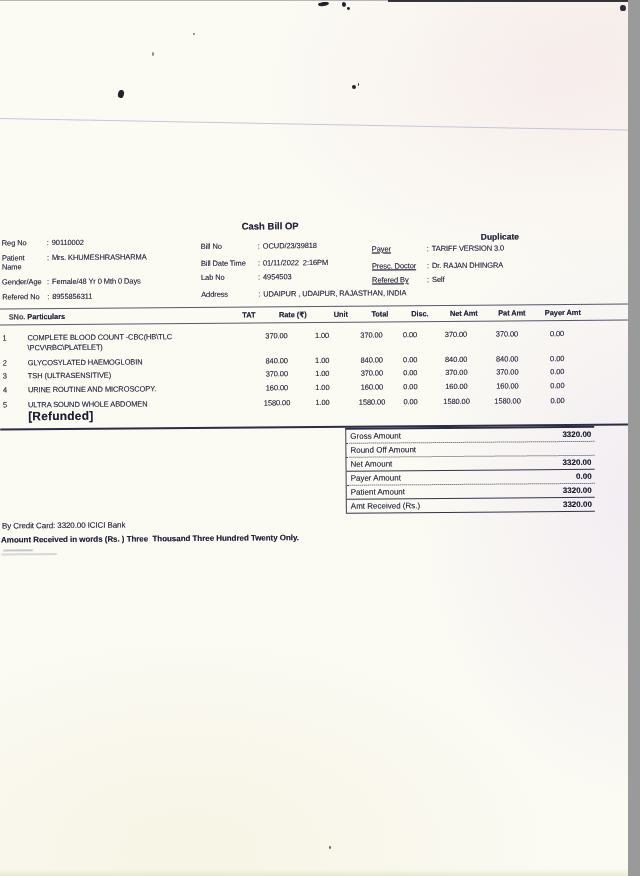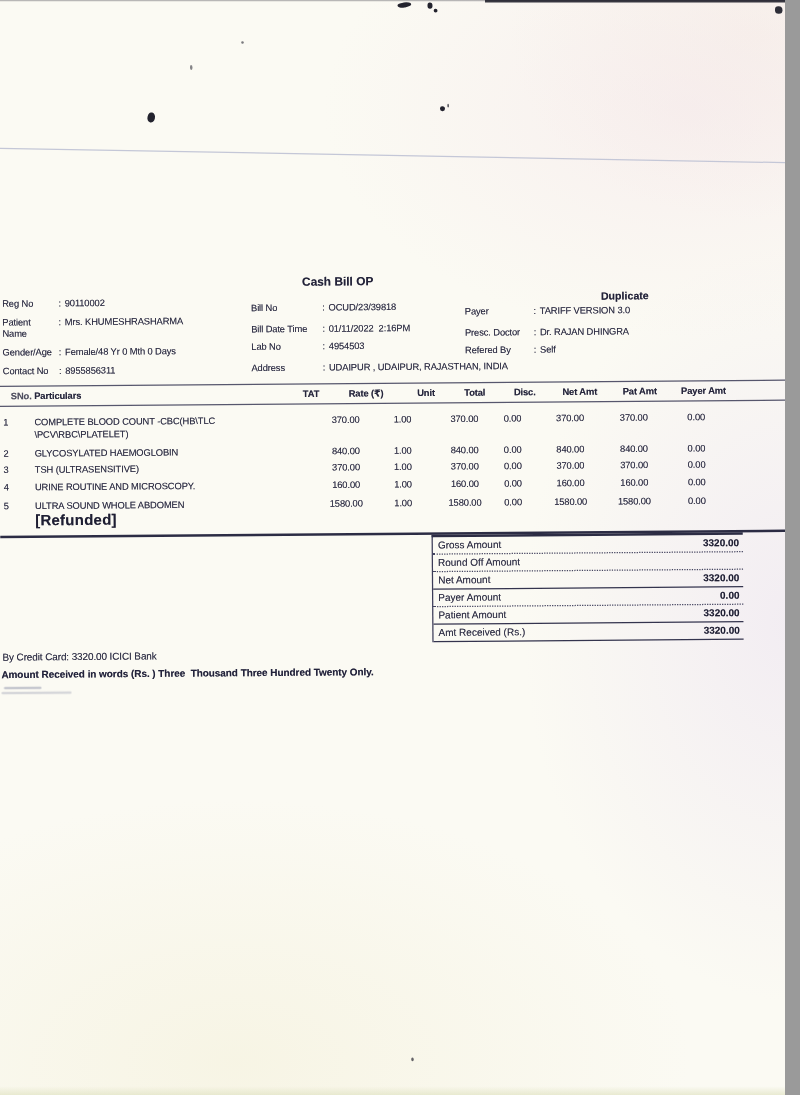--- a/index.html
+++ b/index.html
@@ -16,21 +16,21 @@
   }
   .bill{position:absolute;inset:0;transform:rotate(-0.45deg);transform-origin:320px 400px;
         text-shadow:0 0 .35px rgba(40,40,70,.55);}
   .abs{position:absolute;}
   .lblrow{display:flex;font-size:7.5px;letter-spacing:-.1px;line-height:9px;}
   .lblrow .lbl{flex:0 0 auto;}
   .lblrow .col{padding:0 3px;}
   .lblrow .val{white-space:pre;}
   .w-left .lbl{width:42px;}
   .w-mid .lbl{width:54px;}
-  .w-right .lbl{width:52px;}
+  .w-right .lbl{width:52px;text-decoration:underline;}
   .title{font-size:9.5px;font-weight:bold;color:#222238;}
   .dup{font-size:8.5px;font-weight:bold;color:#222238;}
   .rule{position:absolute;left:0;width:640px;height:1px;background:rgba(58,58,85,.85);}
   .rule.thick{height:2px;background:#2c2c44;}
   .thead,.trow{display:grid;align-items:start;font-size:7.5px;line-height:9.5px;letter-spacing:-.1px;}
   .thead{grid-template-columns:26px 212px 26px 62px 34px 44px 36px 52px 44px 58px;width:594px;font-weight:bold;color:#26263c;}
   .trow{grid-template-columns:26px 212px 19px 40px 51px 48px 29px 63px 39px 61px;width:588px;}
   .c-sno{padding-left:3px;}
   .c-part{padding-left:2px;white-space:pre-line;}
   .c-num{text-align:center;}
@@ -88,21 +88,21 @@
         <span class="lbl">Patient Name</span>
           <span class="col">:</span>
           <span class="val">Mrs. KHUMESHRASHARMA</span>
       </div>
       <div class="lblrow w-left" style="margin-bottom:6px;">
         <span class="lbl">Gender/Age</span>
           <span class="col">:</span>
           <span class="val">Female/48 Yr 0 Mth 0 Days</span>
       </div>
       <div class="lblrow w-left">
-        <span class="lbl">Contact No</span>
+        <span class="lbl">Refered No</span>
           <span class="col">:</span>
           <span class="val">8955856311</span>
       </div>
     </div>
 
     <div class="abs" style="left:202px;top:241px;">
       <div class="lblrow w-mid" style="margin-bottom:8px;">
         <span class="lbl">Bill No</span>
           <span class="col">:</span>
           <span class="val">OCUD/23/39818</span>

